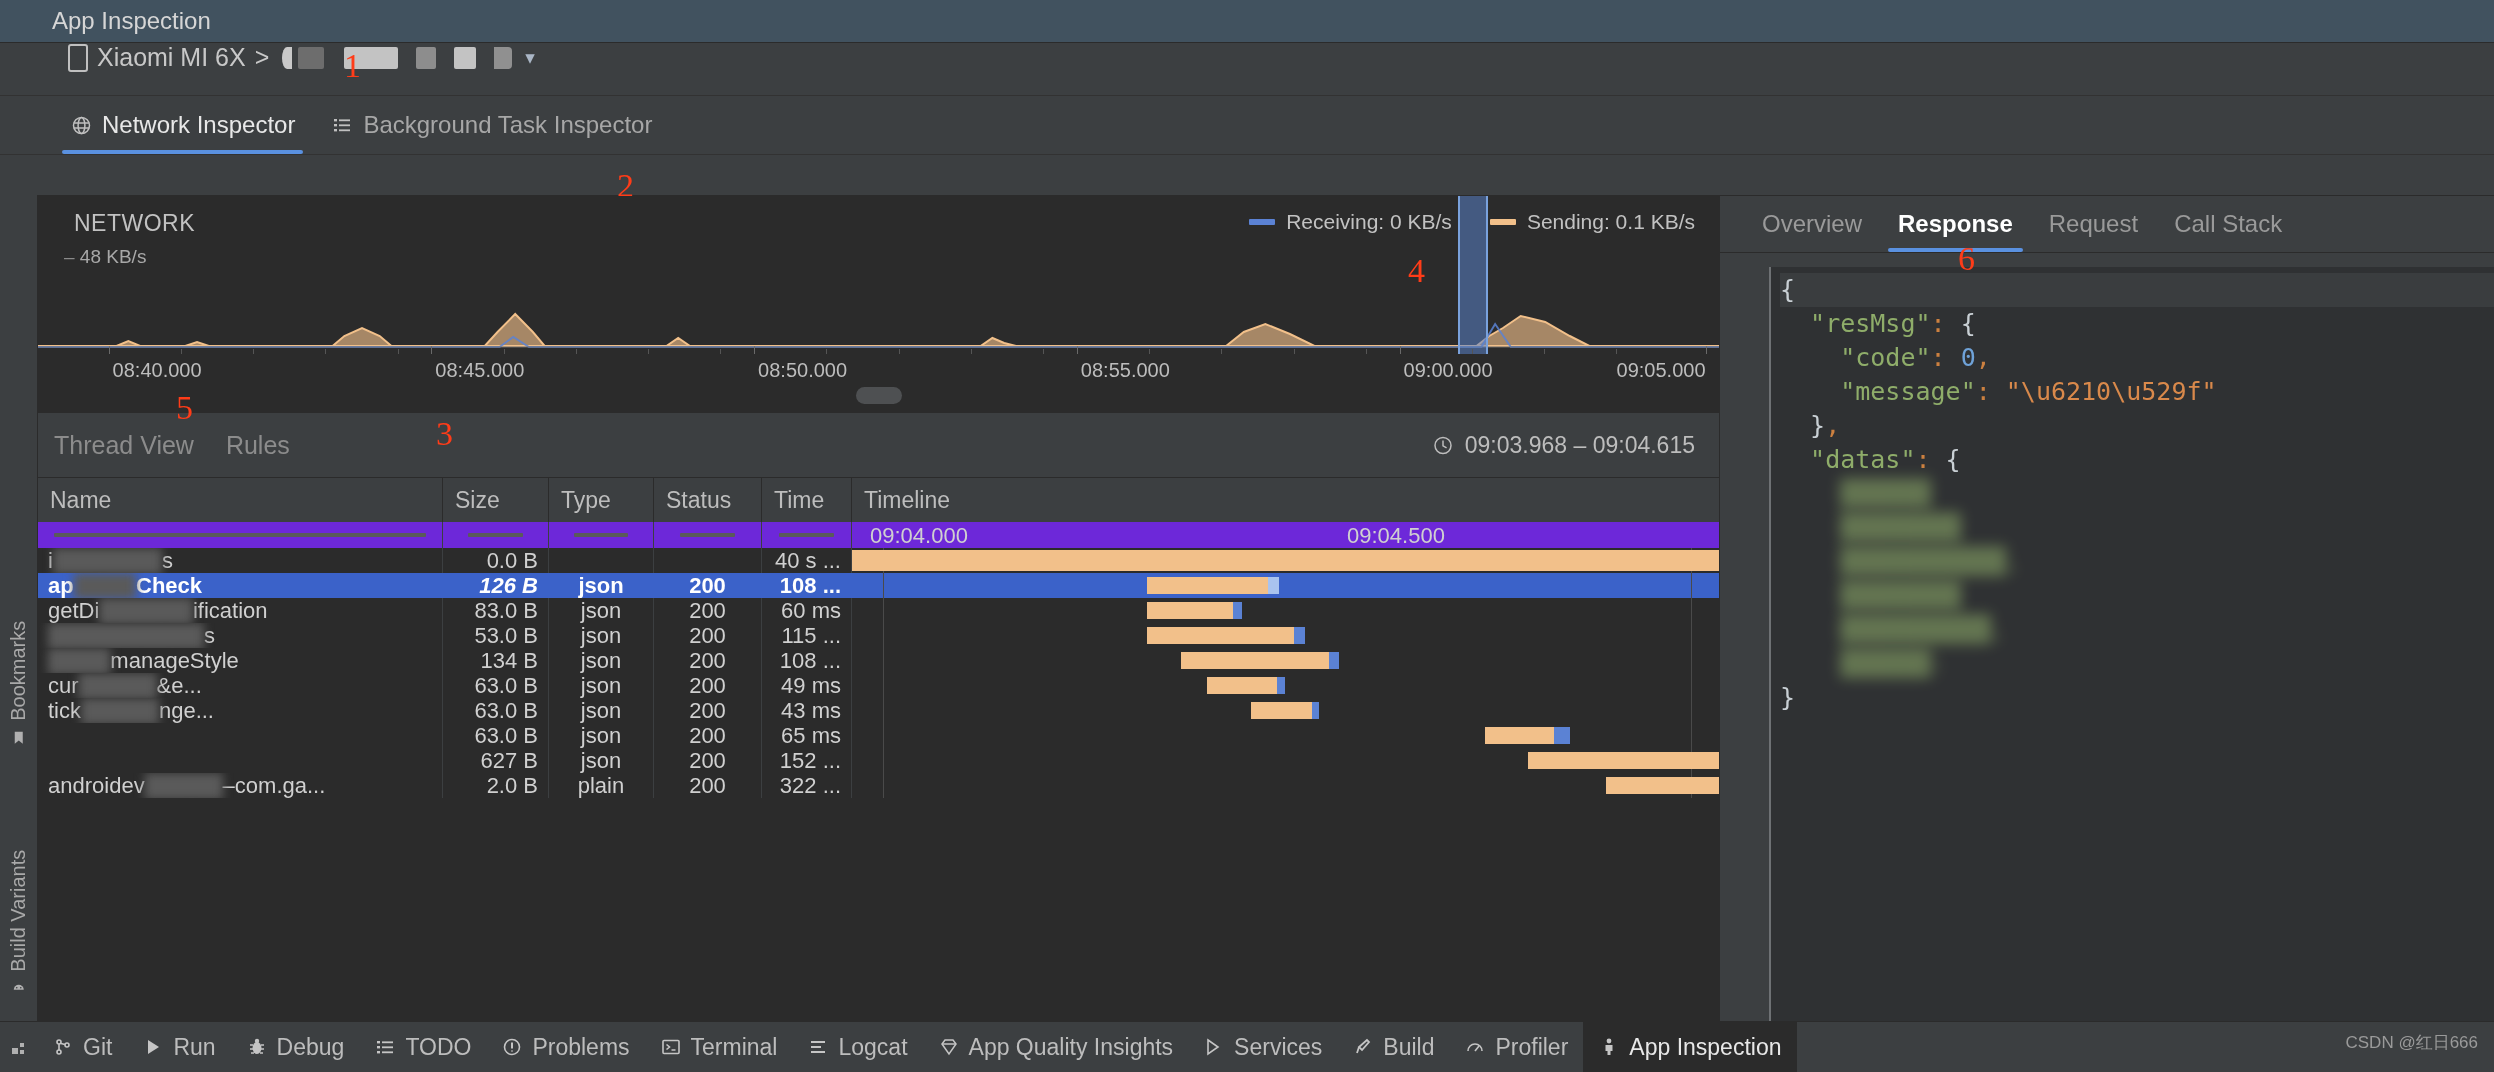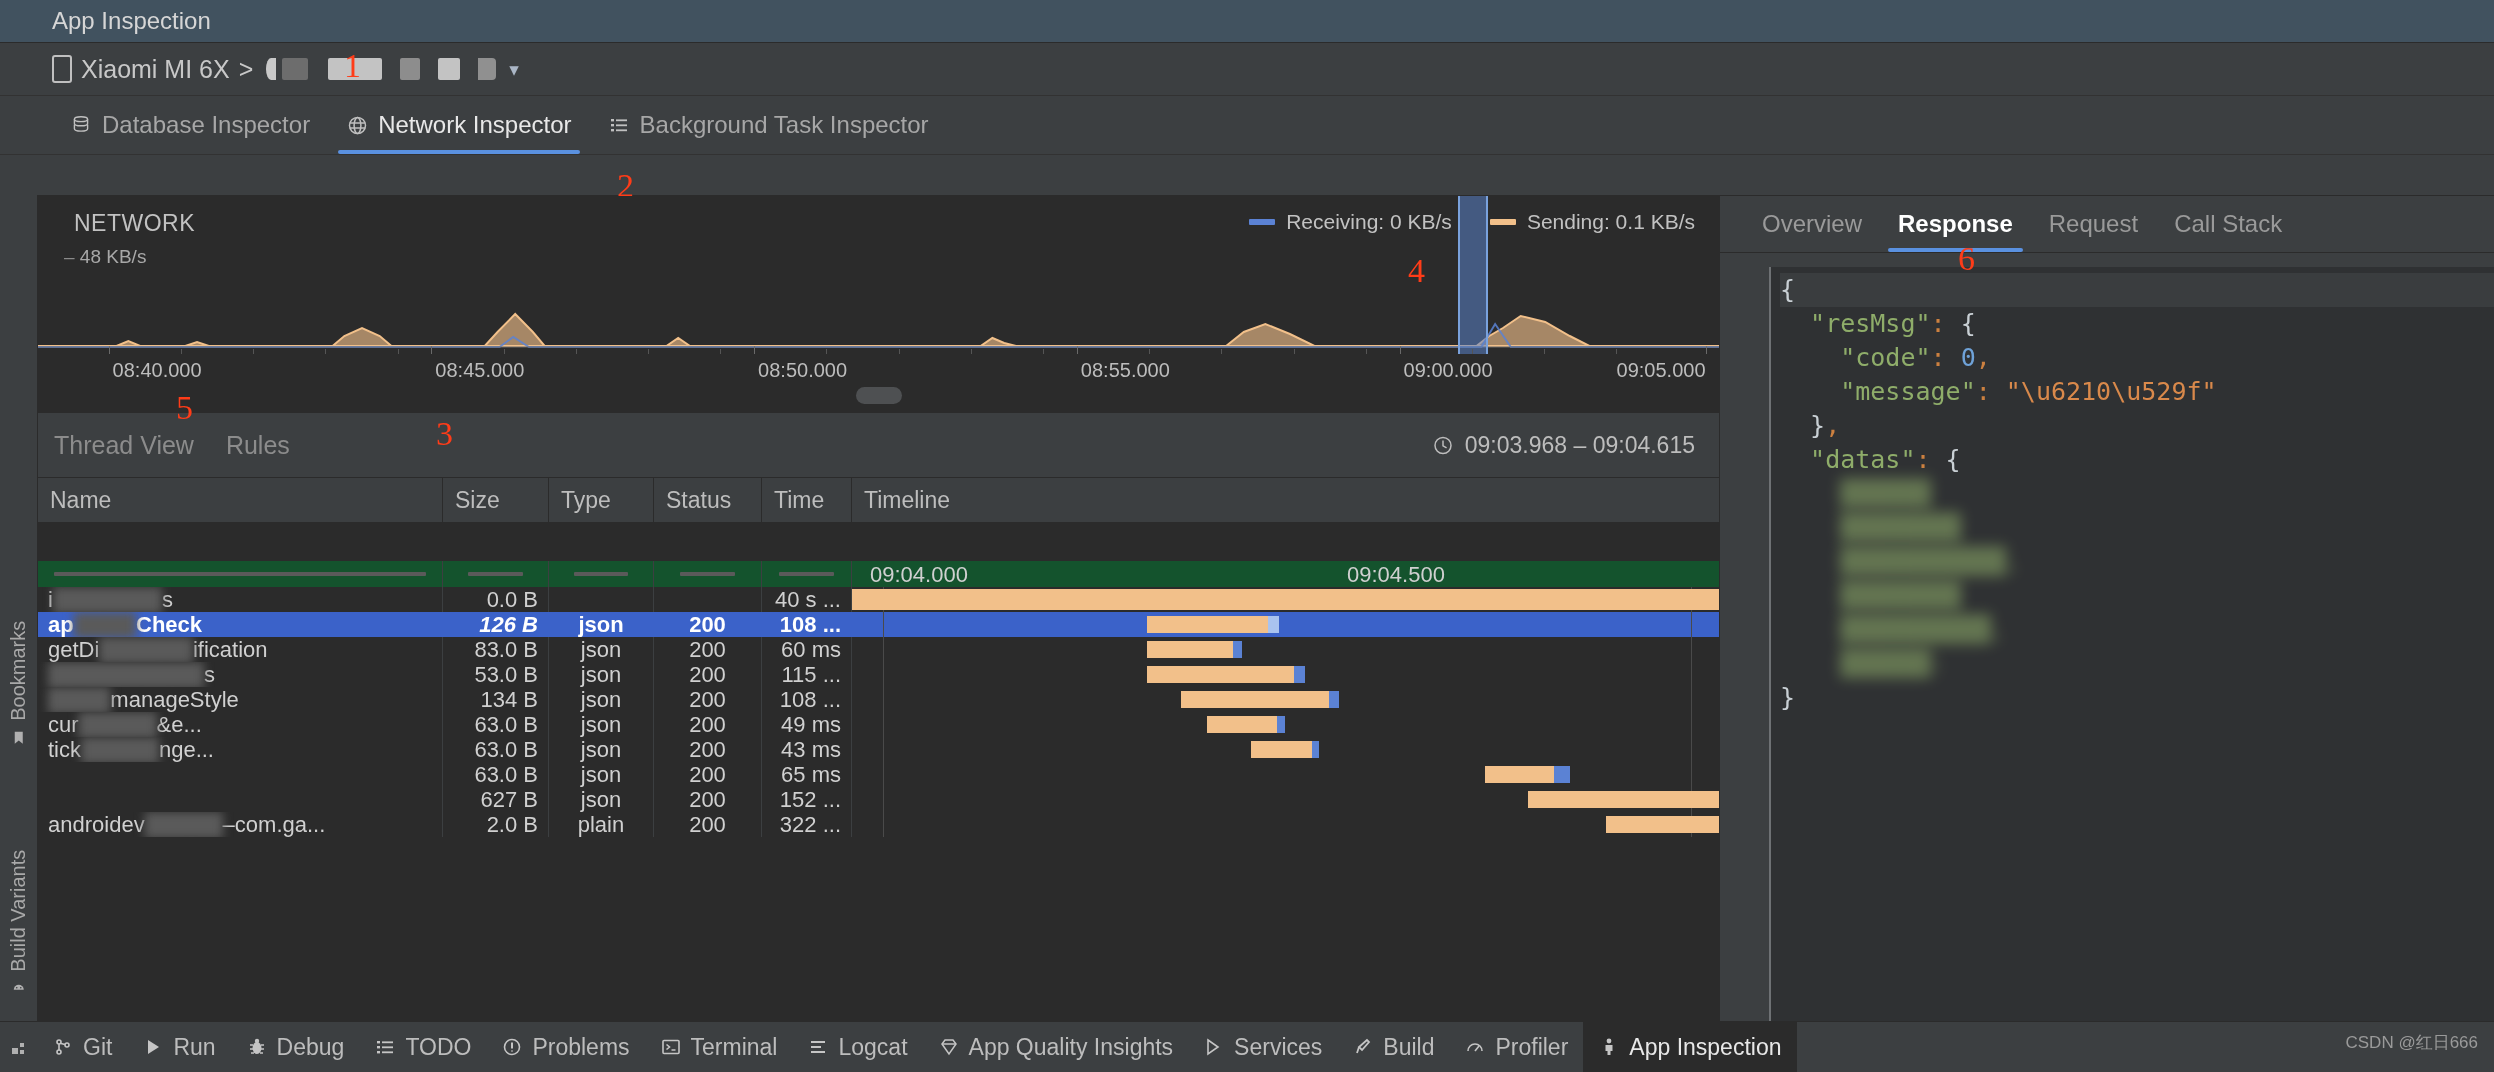--- a/index.html
+++ b/index.html
@@ -10,22 +10,22 @@
     -webkit-font-smoothing:antialiased;
   }
   .root{position:absolute;inset:0;display:flex;flex-direction:column;background:#3c3f41;}
 
   
   .titlebar{height:42px;background:#41525f;display:flex;align-items:center;
             padding-left:52px;flex:0 0 auto;border-bottom:1px solid #2b2b2b;}
   .titlebar .t{color:#d6d6d6;font-size:24px;}
 
   
-  .devicerow{height:52px;background:#3c3f41;display:flex;align-items:center;
-             padding-left:52px;flex:0 0 auto;border-bottom:1px solid #323232;
+  .devicerow{height:52px;background:#3c3f41;display:flex;align-items:flex-start;
+             padding-left:68px;flex:0 0 auto;border-bottom:1px solid #323232;
              position:relative;}
   .devchip{display:flex;align-items:center;gap:9px;color:#c8c8c8;font-size:25px;}
   .phone-ico{width:16px;height:24px;border:2px solid #c0c0c0;border-radius:3px;display:inline-block;}
   .redact{display:inline-block;border-radius:2px;}
   .chev{color:#aab6c6;font-size:19px;margin-left:4px;}
 
   
   .insp-tabs{height:58px;background:#3c3f41;display:flex;align-items:stretch;
              padding-left:52px;flex:0 0 auto;border-bottom:1px solid #323232;}
   .insp-tab{display:flex;align-items:center;gap:10px;padding:0 18px;position:relative;
@@ -80,21 +80,21 @@
   .ctab.sel::after{content:"";position:absolute;left:8px;right:8px;bottom:0;height:4px;
             background:#5a91e0;border-radius:2px;}
   .timerange{position:absolute;right:24px;top:50%;transform:translateY(-50%);
              display:flex;align-items:center;gap:11px;color:#bdbdbd;font-size:23px;}
 
   
   .tablewrap{flex:1 1 auto;min-height:0;background:#2b2b2b;display:flex;flex-direction:column;}
   .thead{display:flex;height:44px;background:#3c3f41;flex:0 0 auto;border-top:1px solid #2b2b2b;}
   .th{display:flex;align-items:center;padding-left:12px;color:#bdbdbd;font-size:23px;
       border-right:1px solid #2b2b2b;box-sizing:border-box;}
-  .frow{display:flex;height:26px;background:#14532d;flex:0 0 auto;margin-top:39px;}
+  .frow{display:flex;height:26px;background:#6d28d9;flex:0 0 auto;}
   .fcell{border-right:1px solid #3c3f41;box-sizing:border-box;display:flex;align-items:center;
          justify-content:center;}
   .fbar{height:4px;background:#5a5a5a;border-radius:1px;width:85%;}
   .tbody{flex:1 1 auto;min-height:0;position:relative;overflow:hidden;}
   .trow{display:flex;height:25px;align-items:stretch;position:relative;}
   .trow.sel{background:#3b62c9;}
   .td{display:flex;align-items:center;box-sizing:border-box;
       border-right:1px solid #3c3f41;font-size:22px;color:#d0d0d0;overflow:hidden;white-space:nowrap;}
   .trow.sel .td{color:#ffffff;font-weight:bold;border-right-color:#3b62c9;}
   .td.name{padding-left:10px;position:relative;}
@@ -161,30 +161,20 @@
         <span class="redact" style="width:20px;height:22px;background:#8d8d8d;margin-left:12px;"></span>
         <span class="redact" style="width:22px;height:22px;background:#c3c3c3;margin-left:12px;"></span>
         <span class="redact" style="width:18px;height:22px;background:#909090;margin-left:12px;border-radius:0 4px 4px 0;"></span>
       </span>
       <span class="chev">▾</span>
     </div>
     <span class="annot" style="left:344px;top:4px;">1</span>
   </div>
 
   <div class="insp-tabs">
-    <div class="insp-tab">
-      <span class="ti">
-        <svg width="20" height="20" viewBox="0 0 20 20" fill="none" stroke="currentColor" stroke-width="1.4">
-          <ellipse cx="10" cy="4.2" rx="6.6" ry="2.4"></ellipse>
-            <path d="M3.4 4.2v4.2c0 1.3 3 2.4 6.6 2.4s6.6-1.1 6.6-2.4V4.2"></path>
-          <path d="M3.4 9.5v4.2c0 1.3 3 2.4 6.6 2.4s6.6-1.1 6.6-2.4V9.5"></path>
-        </svg>
-      </span>
-      <span>Database Inspector</span>
-    </div>
     <div class="insp-tab sel">
       <span class="ti">
         <svg width="21" height="21" viewBox="0 0 21 21" fill="none" stroke="currentColor" stroke-width="1.5">
           <circle cx="10.5" cy="10.5" r="8"></circle>
             <ellipse cx="10.5" cy="10.5" rx="3.4" ry="8"></ellipse>
             <path d="M2.8 8h15.4M2.8 13h15.4"></path>
         </svg>
       </span>
       <span>Network Inspector</span>
     </div>

